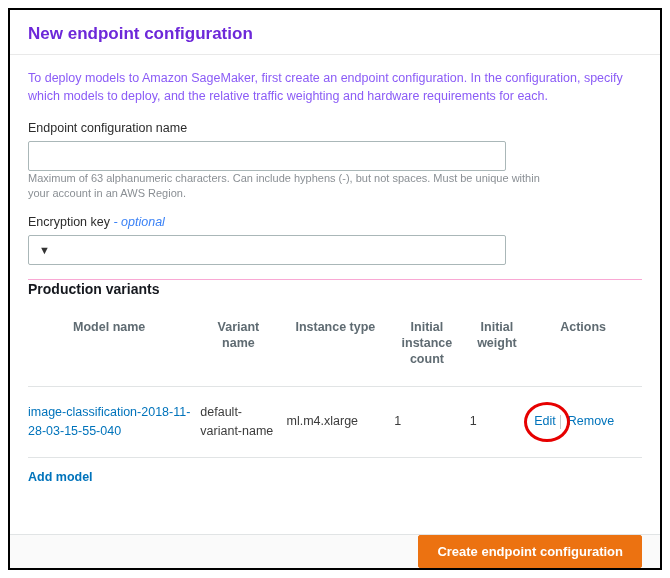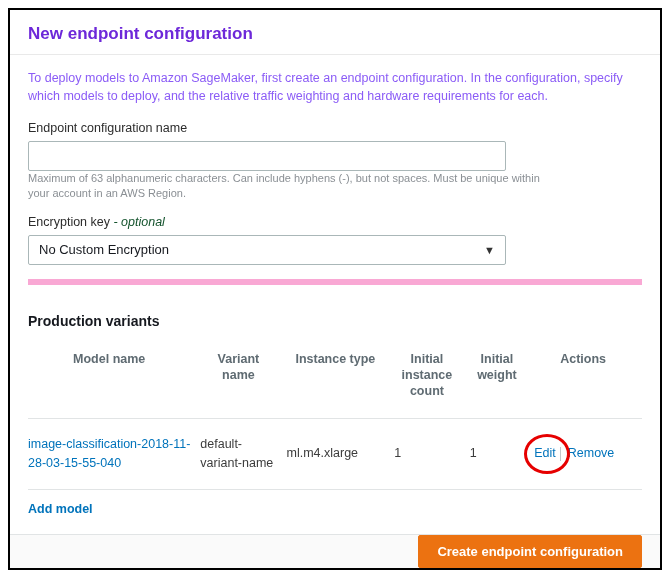--- a/index.html
+++ b/index.html
@@ -39,21 +39,21 @@
       margin-bottom: 16px;
     }
     .field-label {
       font-size: 12.5px;
       color: #2c2c2c;
       margin-bottom: 6px;
       display: block;
     }
     .field-label .optional {
       font-style: italic;
-      color: #14532d;
+      color: #3b82f6;
     }
     .text-input {
       width: 478px;
       height: 30px;
       border: 1px solid #aab7b8;
       border-radius: 2px;
       padding: 4px 8px;
       font-size: 13px;
       background: #fff;
     }
@@ -79,23 +79,23 @@
     .select-wrap .select-text {
       font-size: 13px;
       color: #16191f;
       flex: 1;
     }
     .select-wrap .caret {
       font-size: 11px;
       color: #333;
     }
     .variants-section {
-      border-top: 6px solid #f9a8d4;
+      border-top: 1px solid #f9a8d4;
       margin-top: 6px;
-      padding-top: 28px;
+      padding-top: 1px;
     }
     .variants-title {
       font-size: 14px;
       font-weight: 700;
       color: #16191f;
       margin-bottom: 14px;
     }
     .vtable {
       width: 100%;
       border-collapse: collapse;
@@ -193,21 +193,20 @@
       <label class="field-label">Endpoint configuration name</label>
       <input type="text" class="text-input" value="" style="">
       <div class="helper">Maximum of 63 alphanumeric characters. Can include hyphens (-), but not spaces. Must be unique within your account in an AWS Region.</div>
     </div>
 
     <div class="field-block">
       <label class="field-label">
         <span>Encryption key</span><span class="optional"> - optional</span>
       </label>
       <div class="select-wrap">
-        <span class="select-text">No Custom Encryption</span>
         <span class="caret">▼</span>
       </div>
     </div>
 
     <div class="variants-section">
       <div class="variants-title">Production variants</div>
       <table class="vtable">
         <thead>
           <tr>
             <th class="col-model">Model name</th>

